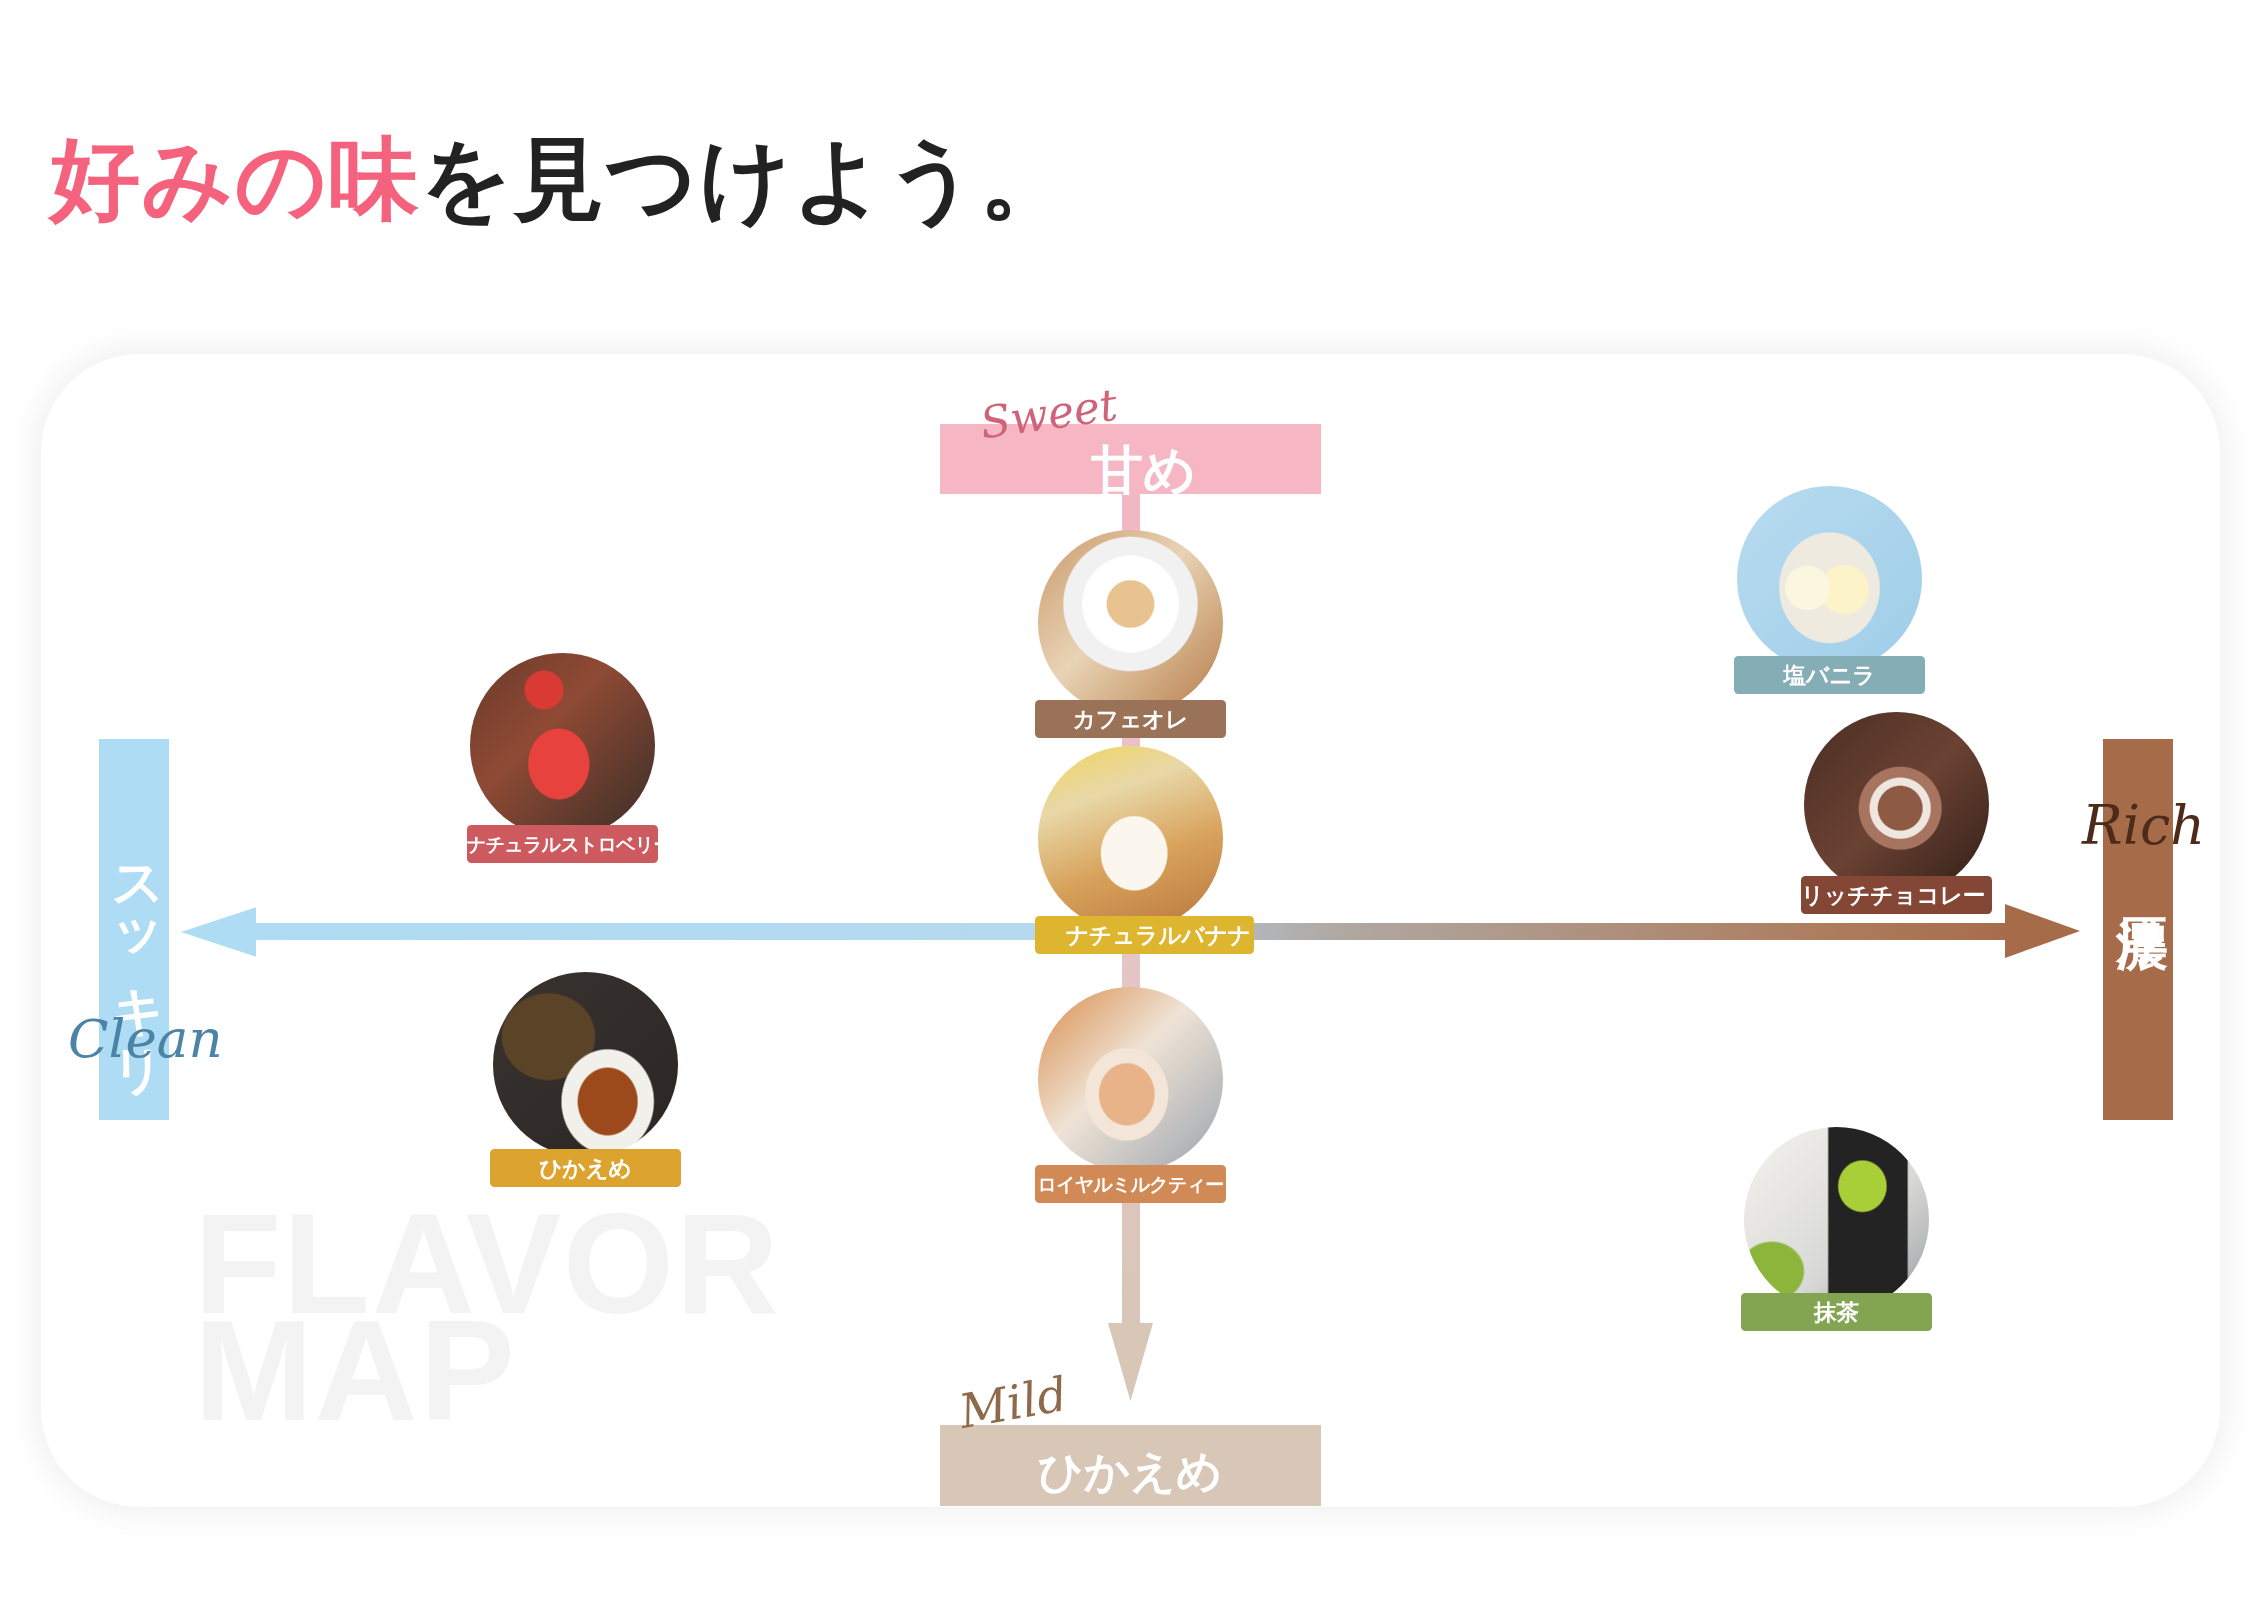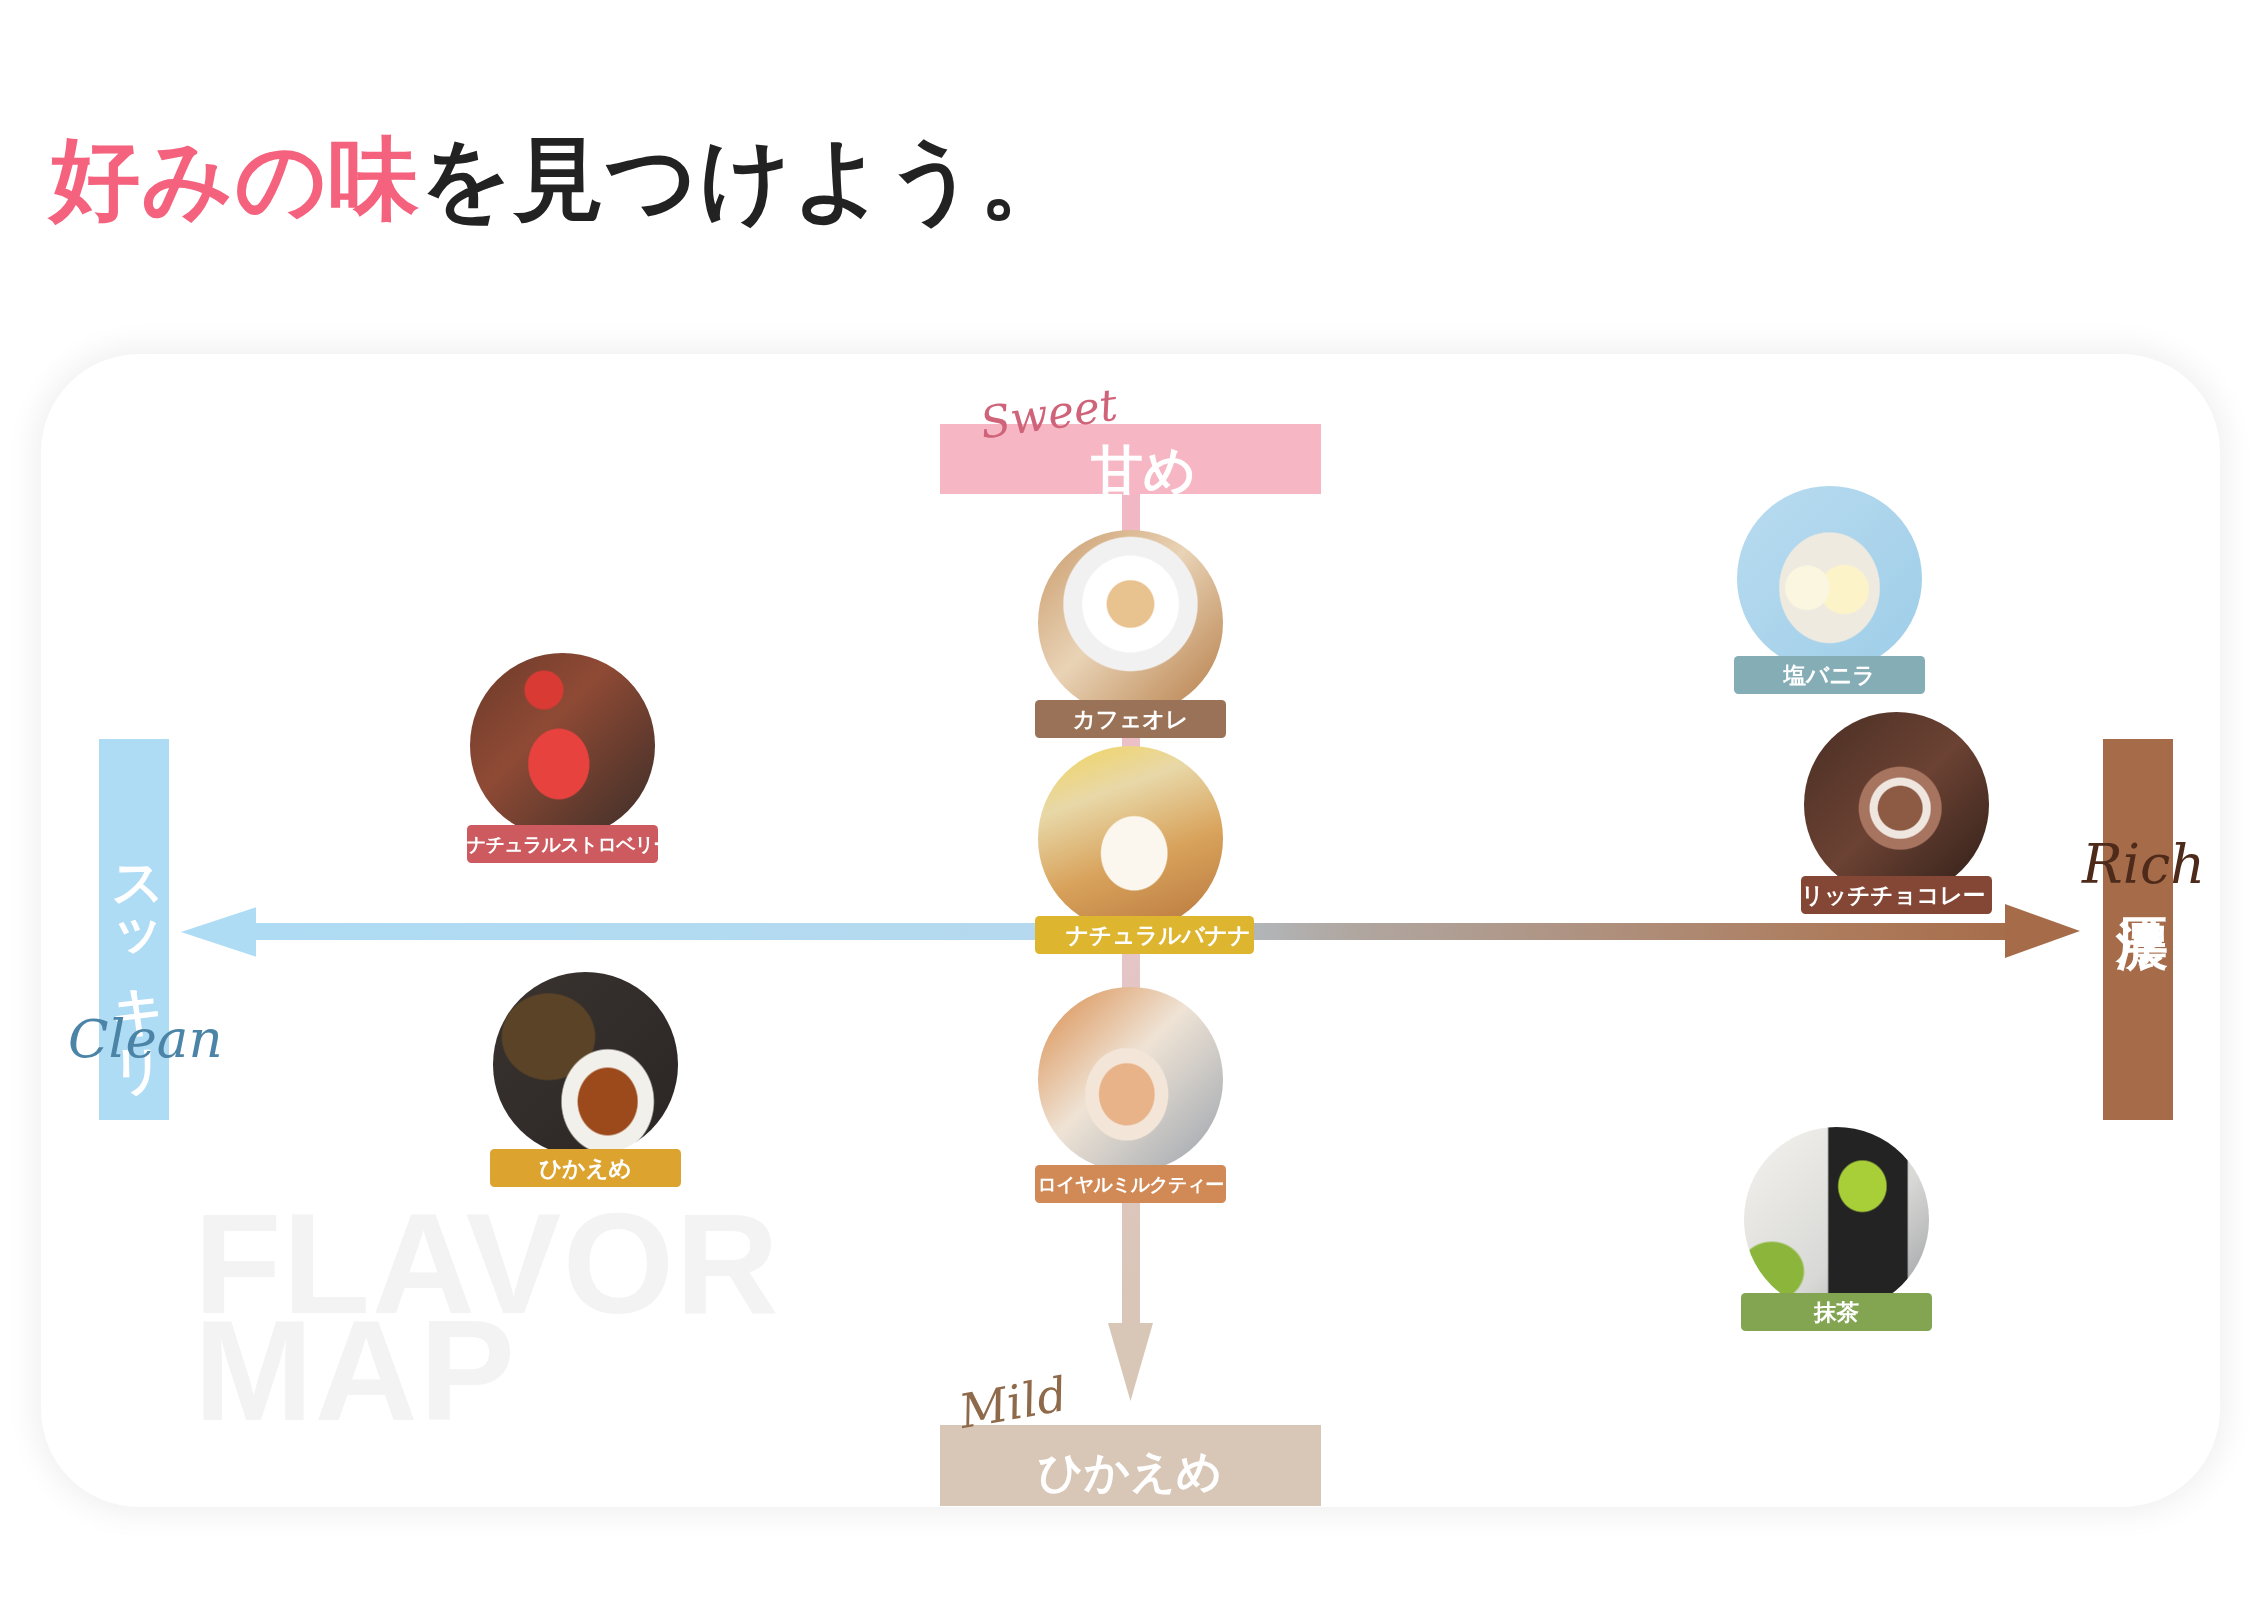--- a/index.html
+++ b/index.html
@@ -62,21 +62,21 @@
 <div class="script" style="left:959px;top:1379px;font-size:47px;color:#8e6a4b;transform:rotate(-10deg);">Mild</div>
 
 <div class="axis-box clean-box">
   <div class="axis-jp v-text" style="left:13.6px;top:94px;">スッキリ</div>
 </div>
 <div class="script" style="left:68px;top:1012px;font-size:53px;color:#4b84a6;">Clean</div>
 
 <div class="axis-box rich-box">
   <div class="axis-jp v-text" style="left:13.6px;top:138px;">濃厚</div>
 </div>
-<div class="script" style="left:2082px;top:799px;font-size:54px;color:#4e2a1a;margin-top:39px;">Rich</div>
+<div class="script" style="left:2082px;top:799px;font-size:54px;color:#4e2a1a;">Rich</div>
 
 <div class="item" style="left:1035px;top:530px;height:211px;text-decoration:underline;">
   <div class="photo" style="background:radial-gradient(circle at 50% 40%,#e9c38f 0 16%,#ffffff 17% 33%,#f1f1f1 34% 46%,transparent 47%),linear-gradient(135deg,#c99a6a 0%,#e9d3b6 45%,#b57c46 100%);"></div>
   <div class="label" style="top:170px;background:#9a7257;">カフェオレ</div>
 </div>
 
 <div class="item" style="left:1035px;top:746px;height:207px;">
   <div class="photo" style="background:radial-gradient(ellipse at 52% 58%,#fbf7ee 0 24%,transparent 25%),linear-gradient(160deg,#f2d45a 0%,#e8d8a8 28%,#d8a25b 60%,#b7753c 100%);"></div>
   <div class="label" style="top:170px;background:#ddb52e;padding-left:28px;">ナチュラルバナナ</div>
 </div>

